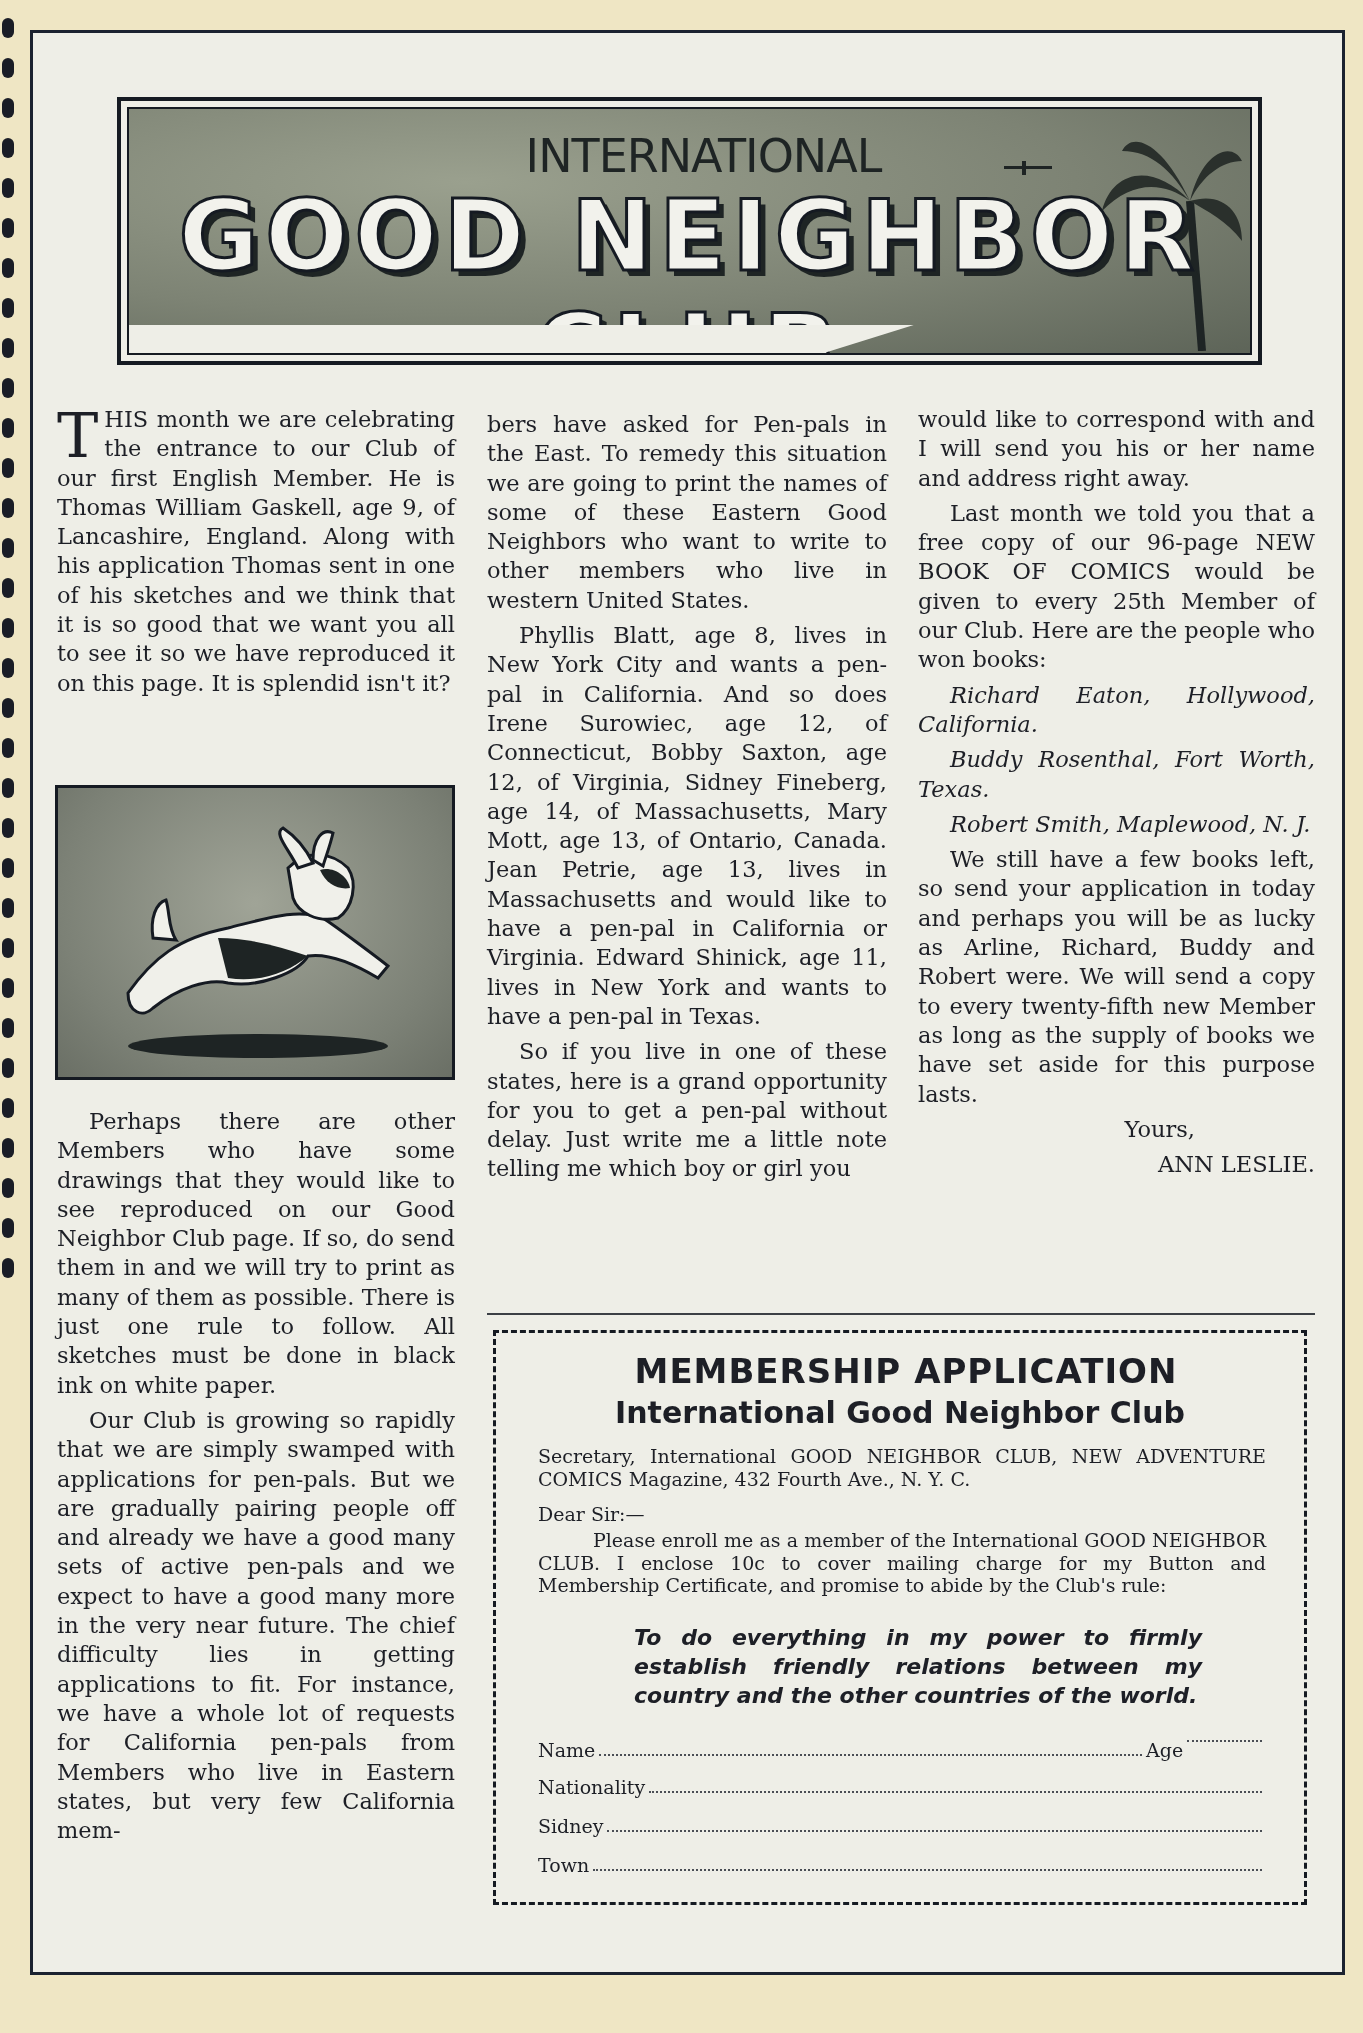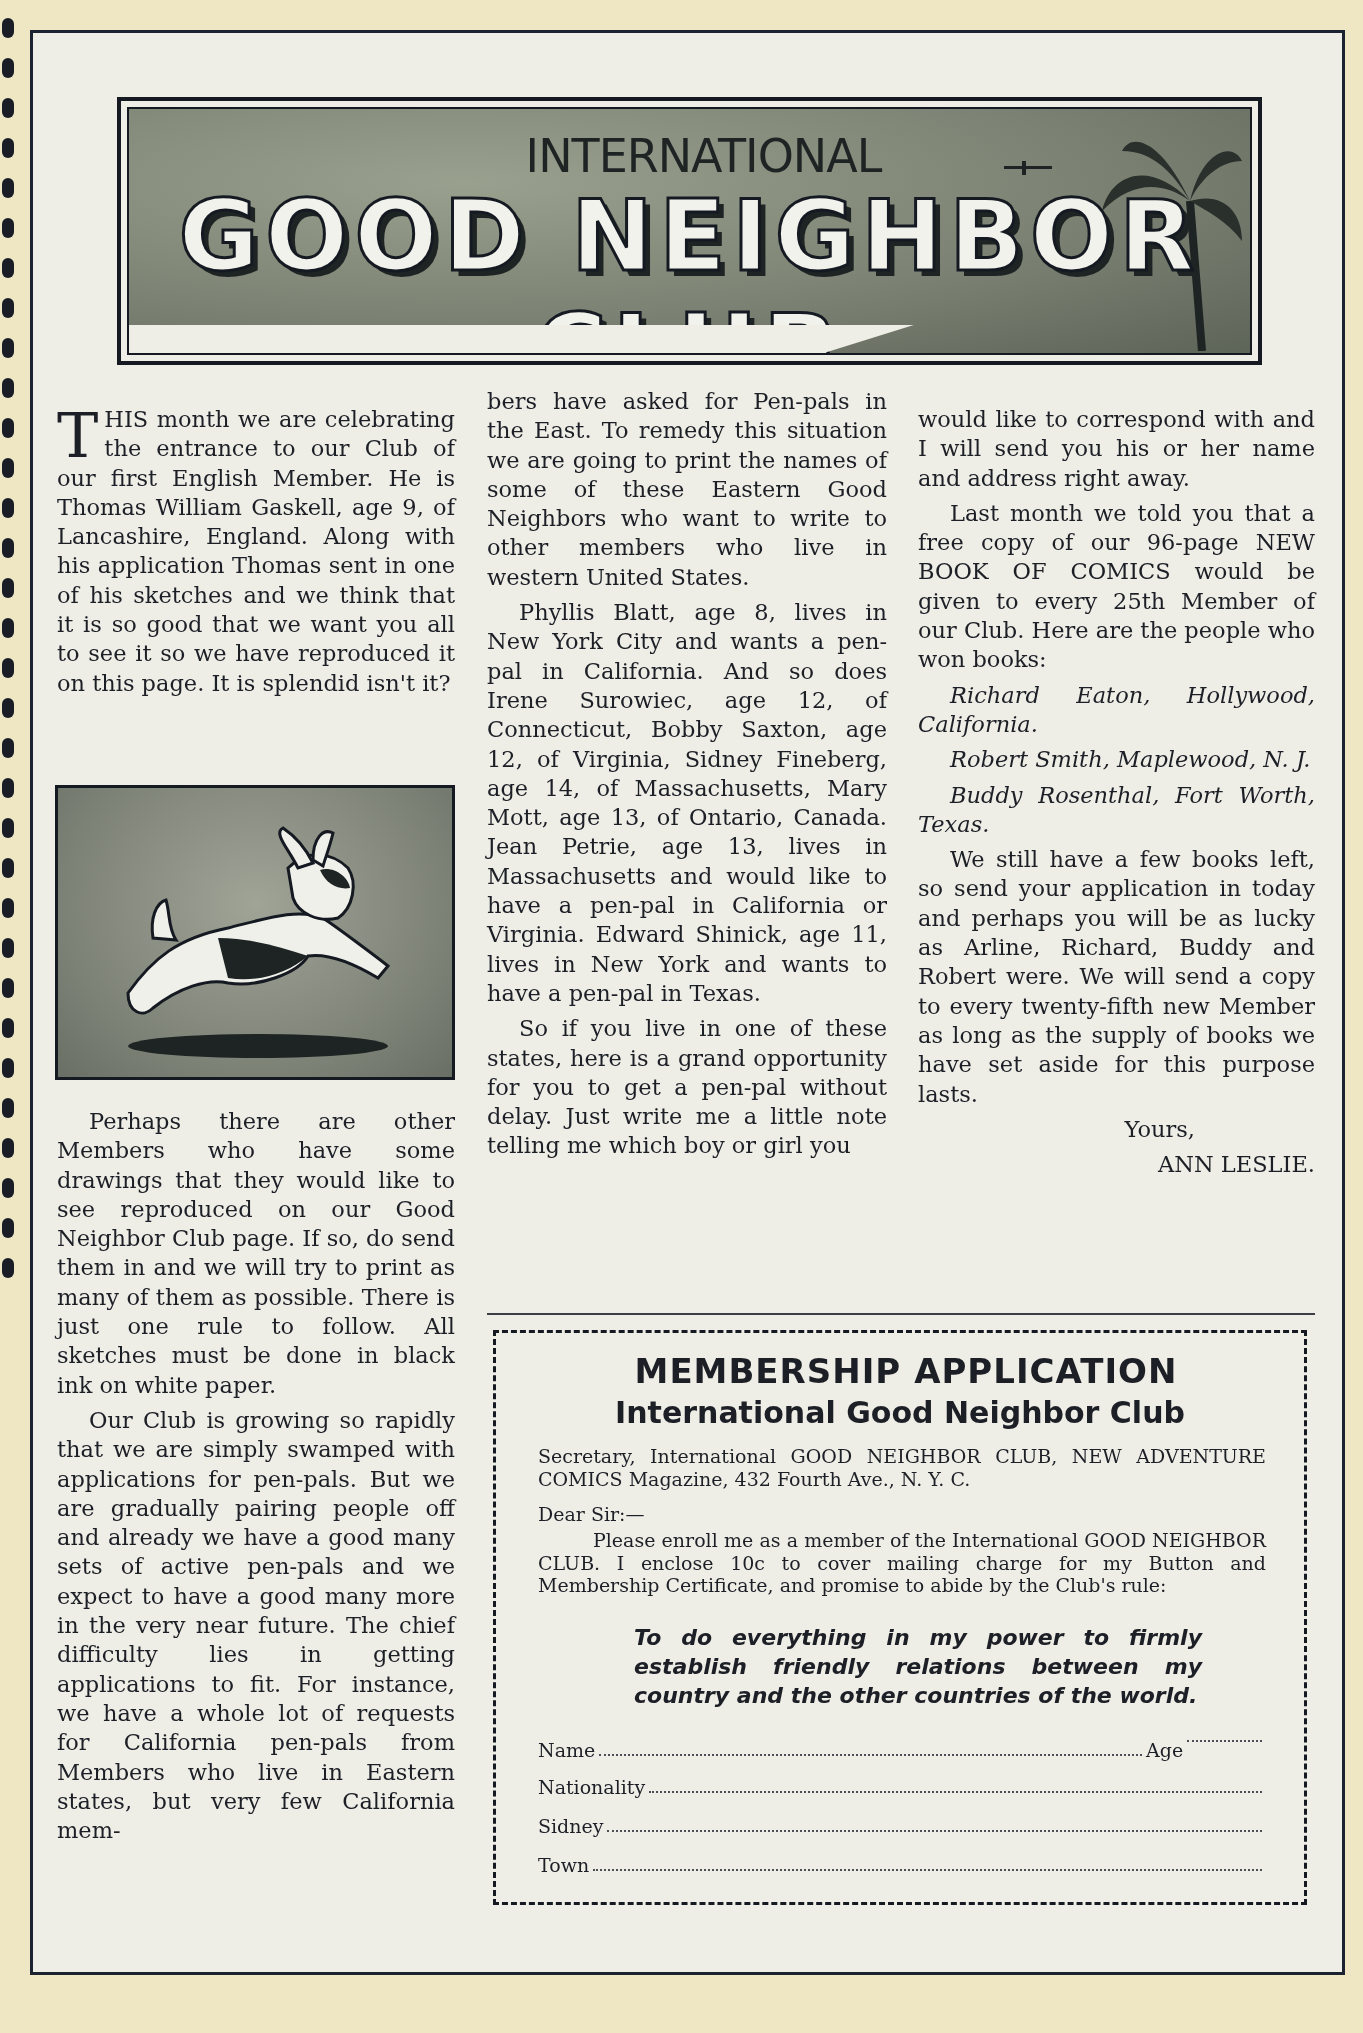--- a/index.html
+++ b/index.html
@@ -13,21 +13,21 @@
   .banner-main{position:absolute;left:0;right:0;top:70px;text-align:center;font-family:"DejaVu Sans","Liberation Sans",sans-serif;font-weight:bold;font-size:98px;letter-spacing:6px;color:#f2f2ec;-webkit-text-stroke:3px #151a22;text-shadow:6px 6px 0 #1e2424;}
   .beach{position:absolute;left:0;bottom:0;width:100%;height:40px;background:linear-gradient(180deg,transparent 0,transparent 10px,#eeeee7 10px);clip-path:polygon(0 30%,70% 30%,62% 100%,0 100%);}
   .palm{position:absolute;right:8px;top:12px;width:150px;height:230px;}
   .plane{position:absolute;left:875px;top:52px;width:48px;height:14px;}
   .col{position:absolute;font-size:22.5px;line-height:29.3px;text-align:justify;}
   .col p{margin:0 0 6px 0;text-indent:32px;}
   .col p.noindent{text-indent:0;}
   .dropcap{float:left;font-size:62px;line-height:54px;margin:4px 6px 0 0;}
   .col1{left:57px;top:405px;width:398px;}
   .col1b{left:57px;top:1107px;width:398px;}
-  .col2{left:487px;top:387px;width:400px;}
+  .col2{left:487px;top:410px;width:400px;}
   .col3{left:918px;top:405px;width:397px;}
   .ital{font-style:italic;}
   .sign{text-align:right;margin:0;}
   .sketch{position:absolute;left:55px;top:785px;width:400px;height:295px;border:3px solid #151a22;box-sizing:border-box;background:radial-gradient(ellipse at 50% 40%,#a0a497 0%,#7c8176 70%,#6a6f65 100%);overflow:hidden;}
   .rule{position:absolute;left:487px;top:1313px;width:828px;height:2px;background:#3b3f45;}
   .app{position:absolute;left:493px;top:1330px;width:814px;height:575px;border:3px dashed #151a22;box-sizing:border-box;font-family:"DejaVu Serif","Liberation Serif",serif;}
   .app-title{position:absolute;left:12px;right:0;top:18px;text-align:center;font-family:"DejaVu Sans","Liberation Sans",sans-serif;font-weight:bold;font-size:34px;letter-spacing:1px;}
   .app-sub{position:absolute;left:0;right:0;top:62px;text-align:center;font-family:"DejaVu Sans","Liberation Sans",sans-serif;font-weight:bold;font-size:30px;}
   .app-addr{position:absolute;left:42px;right:38px;top:112px;font-size:19px;line-height:23px;text-align:justify;}
   .app-dear{position:absolute;left:42px;top:170px;font-size:19px;}
@@ -123,22 +123,22 @@
 <div class="col col2">
   <p class="noindent">bers have asked for Pen-pals in the East. To remedy this situation we are going to print the names of some of these Eastern Good Neighbors who want to write to other members who live in western United States.</p>
   <p>Phyllis Blatt, age 8, lives in New York City and wants a pen-pal in California. And so does Irene Surowiec, age 12, of Connecticut, Bobby Saxton, age 12, of Virginia, Sidney Fineberg, age 14, of Massachusetts, Mary Mott, age 13, of Ontario, Canada. Jean Petrie, age 13, lives in Massachusetts and would like to have a pen-pal in California or Virginia. Edward Shinick, age 11, lives in New York and wants to have a pen-pal in Texas.</p>
   <p>So if you live in one of these states, here is a grand opportunity for you to get a pen-pal without delay. Just write me a little note telling me which boy or girl you</p>
 </div>
 
 <div class="col col3">
   <p class="noindent">would like to correspond with and I will send you his or her name and address right away.</p>
   <p>Last month we told you that a free copy of our 96-page NEW BOOK OF COMICS would be given to every 25th Member of our Club. Here are the people who won books:</p>
   <p class="ital">Richard Eaton, Hollywood, California.</p>
+  <p class="ital">Buddy Rosenthal, Fort Worth, Texas.</p>
   <p class="ital">Robert Smith, Maplewood, N. J.</p>
-  <p class="ital">Buddy Rosenthal, Fort Worth, Texas.</p>
   <p>We still have a few books left, so send your application in today and perhaps you will be as lucky as Arline, Richard, Buddy and Robert were. We will send a copy to every twenty-fifth new Member as long as the supply of books we have set aside for this purpose lasts.</p>
   <p class="sign" style="padding-right:120px">Yours,</p>
   <p class="sign">ANN LESLIE.</p>
 </div>
 
 <div class="rule"></div>
 
 <div class="app">
   <div class="app-title">MEMBERSHIP APPLICATION</div>
   <div class="app-sub">International Good Neighbor Club</div>

